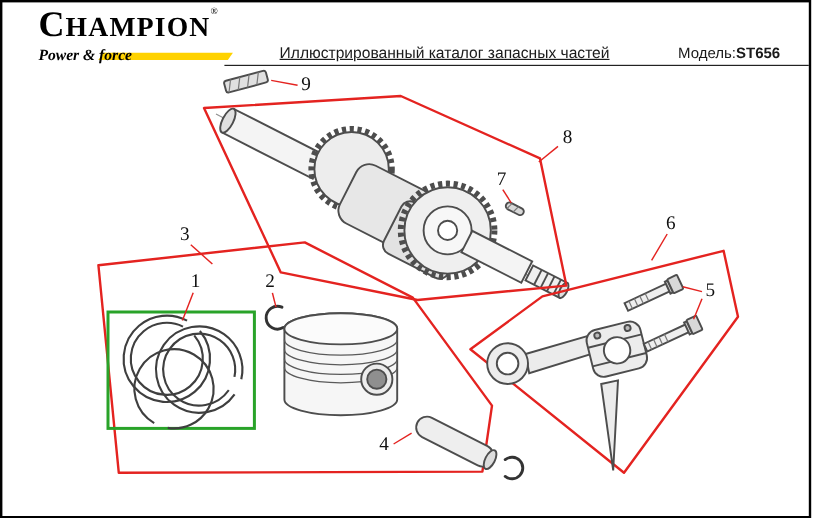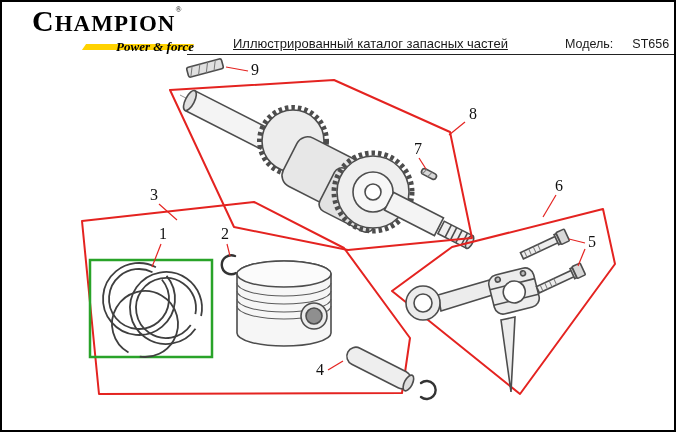--- a/index.html
+++ b/index.html
@@ -5,26 +5,26 @@
   * { margin:0; padding:0; box-sizing:border-box; }
   html,body { width:700px; height:432px; background:#fff; font-family:"Liberation Sans", sans-serif; }
   .page { position:relative; width:676px; height:432px; border:2px solid #000; background:#fff; overflow:hidden; }
 
   
   .logo { position:absolute; left:30px; top:4px; width:168px; }
   .brand-line { line-height:1; white-space:nowrap; }
   .brand { display:inline-block; font-family:"Liberation Serif", serif; font-weight:700; font-size:23px; letter-spacing:1px; color:#000; }
   .brand::first-letter { font-size:30px; }
   .reg { font-size:8px; vertical-align:top; font-family:"Liberation Serif", serif; }
-  .tagline-wrap { position:relative; width:162px; height:17px; text-align:right; margin-top:1px; }
+  .tagline-wrap { position:relative; width:162px; height:17px; margin-top:1px; }
   .stripe { position:absolute; right:2px; top:7px; width:108px; height:6px; background:#ffd200; transform:skewX(-35deg); }
   .tagline { position:relative; font-family:"Liberation Serif", serif; font-style:italic; font-weight:700; font-size:13px; color:#000; }
   .doc-title { position:absolute; left:231px; top:34px; font-size:13px; color:#1a1a1a;text-decoration:underline; }
   .model { position:absolute; left:563px; top:35px; font-size:12.5px; color:#1a1a1a; white-space:nowrap; }
-  .model b { font-weight:400; margin-left:19px; }
+  .model b { font-weight:700; margin-left:0; }
   .header-rule { position:absolute; left:185px; top:52px; width:508px; border-top:1.5px solid #222; }
 
   
   svg.diagram { position:absolute; left:0; top:0; }
   .cl { stroke:#909090; stroke-width:1; stroke-dasharray:9 4 2 4; fill:none; }
   .art { stroke:#4d4d4d; stroke-width:1.6; }
   .teeth { stroke:#4d4d4d; fill:none; }
   .groove { stroke:#5a5a5a; stroke-width:1.1; fill:none; }
   .redline { stroke:#e42320; stroke-width:2; fill:none; stroke-linejoin:round; }
   .greenline { stroke:#29a329; stroke-width:2.5; fill:none; }

